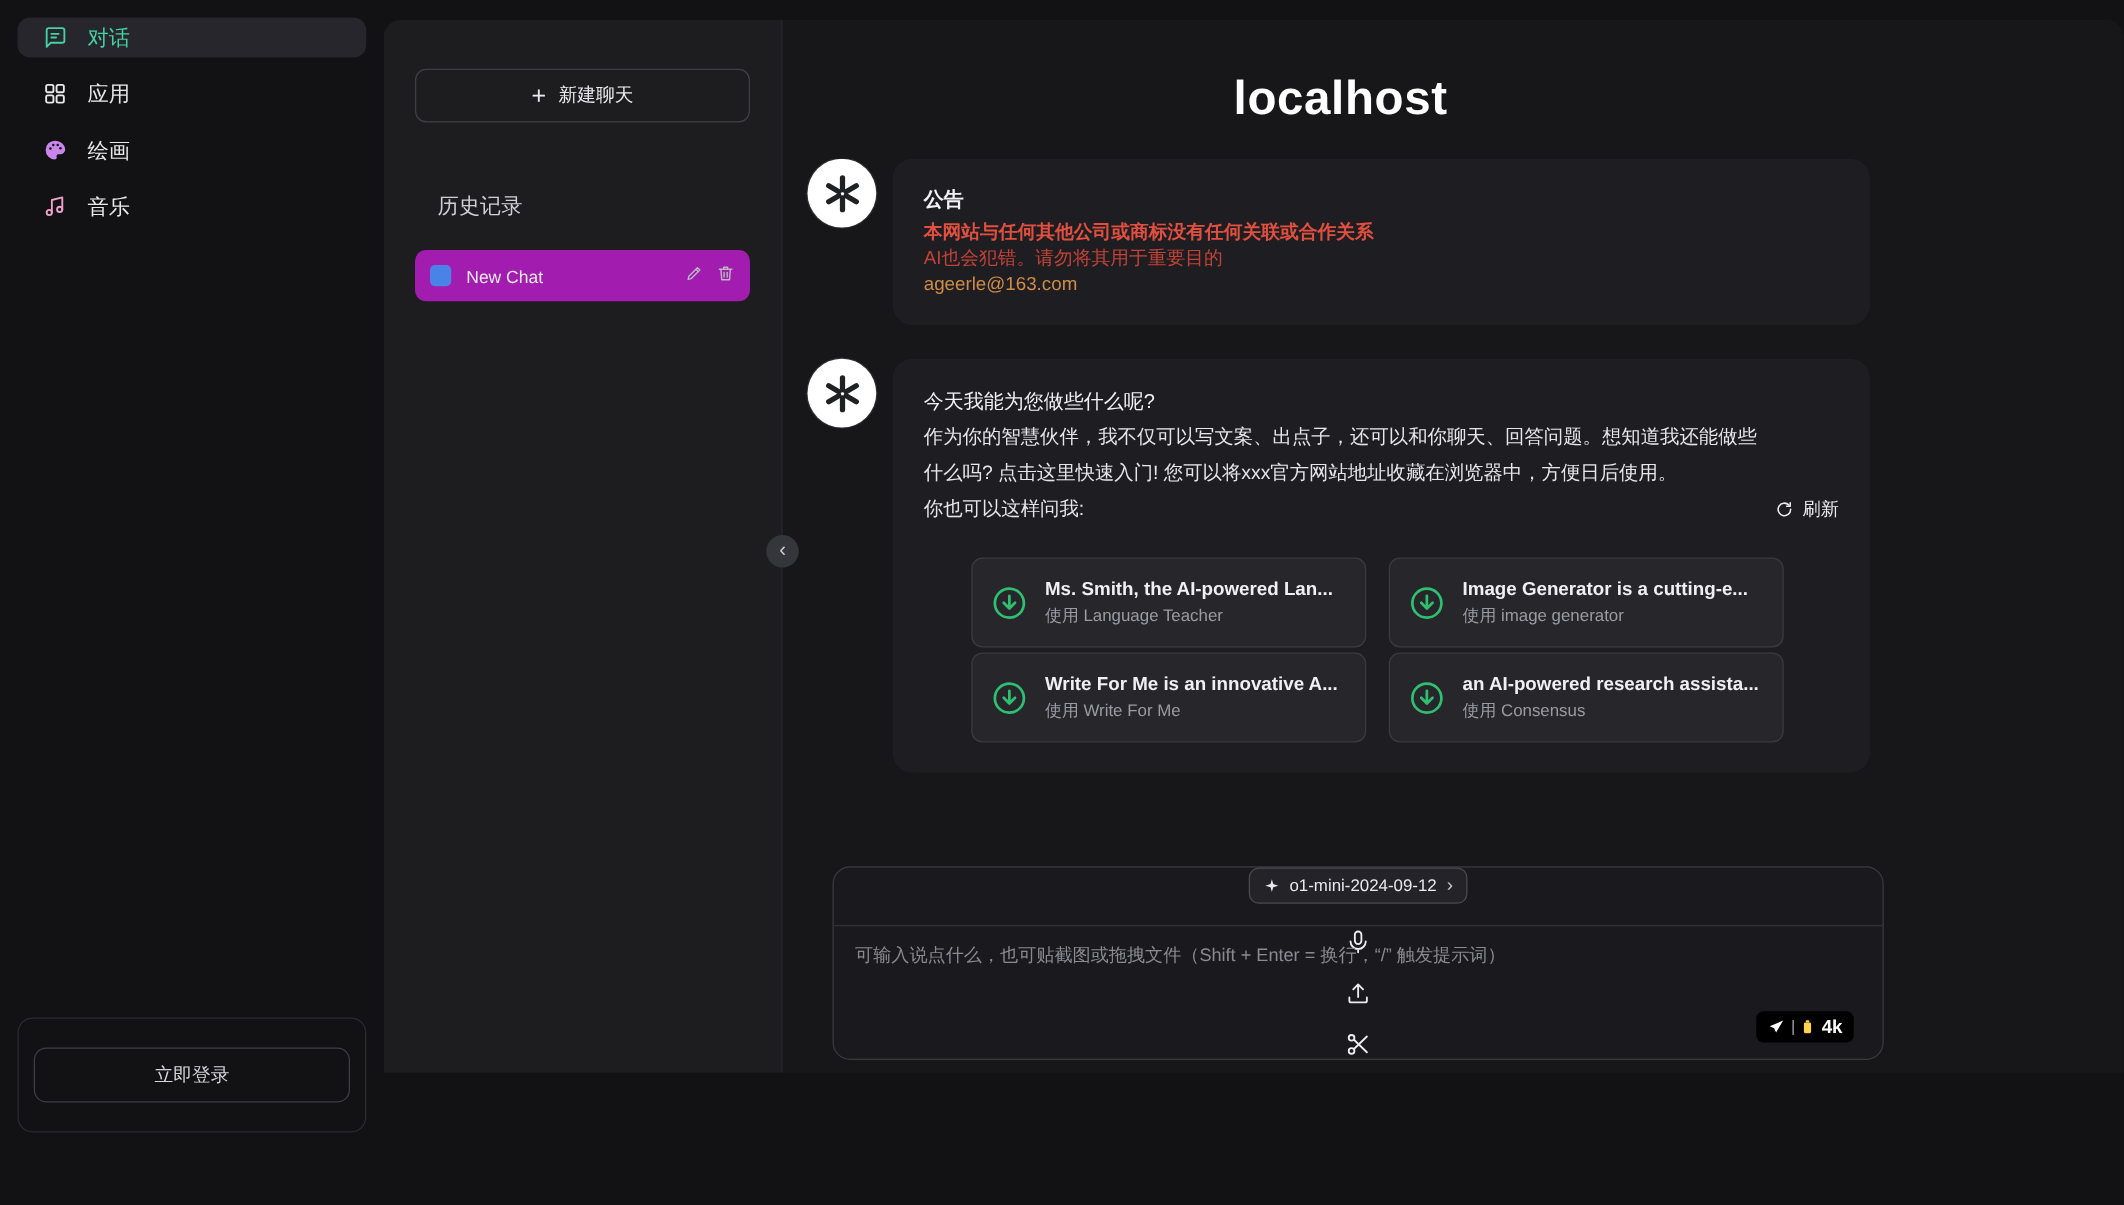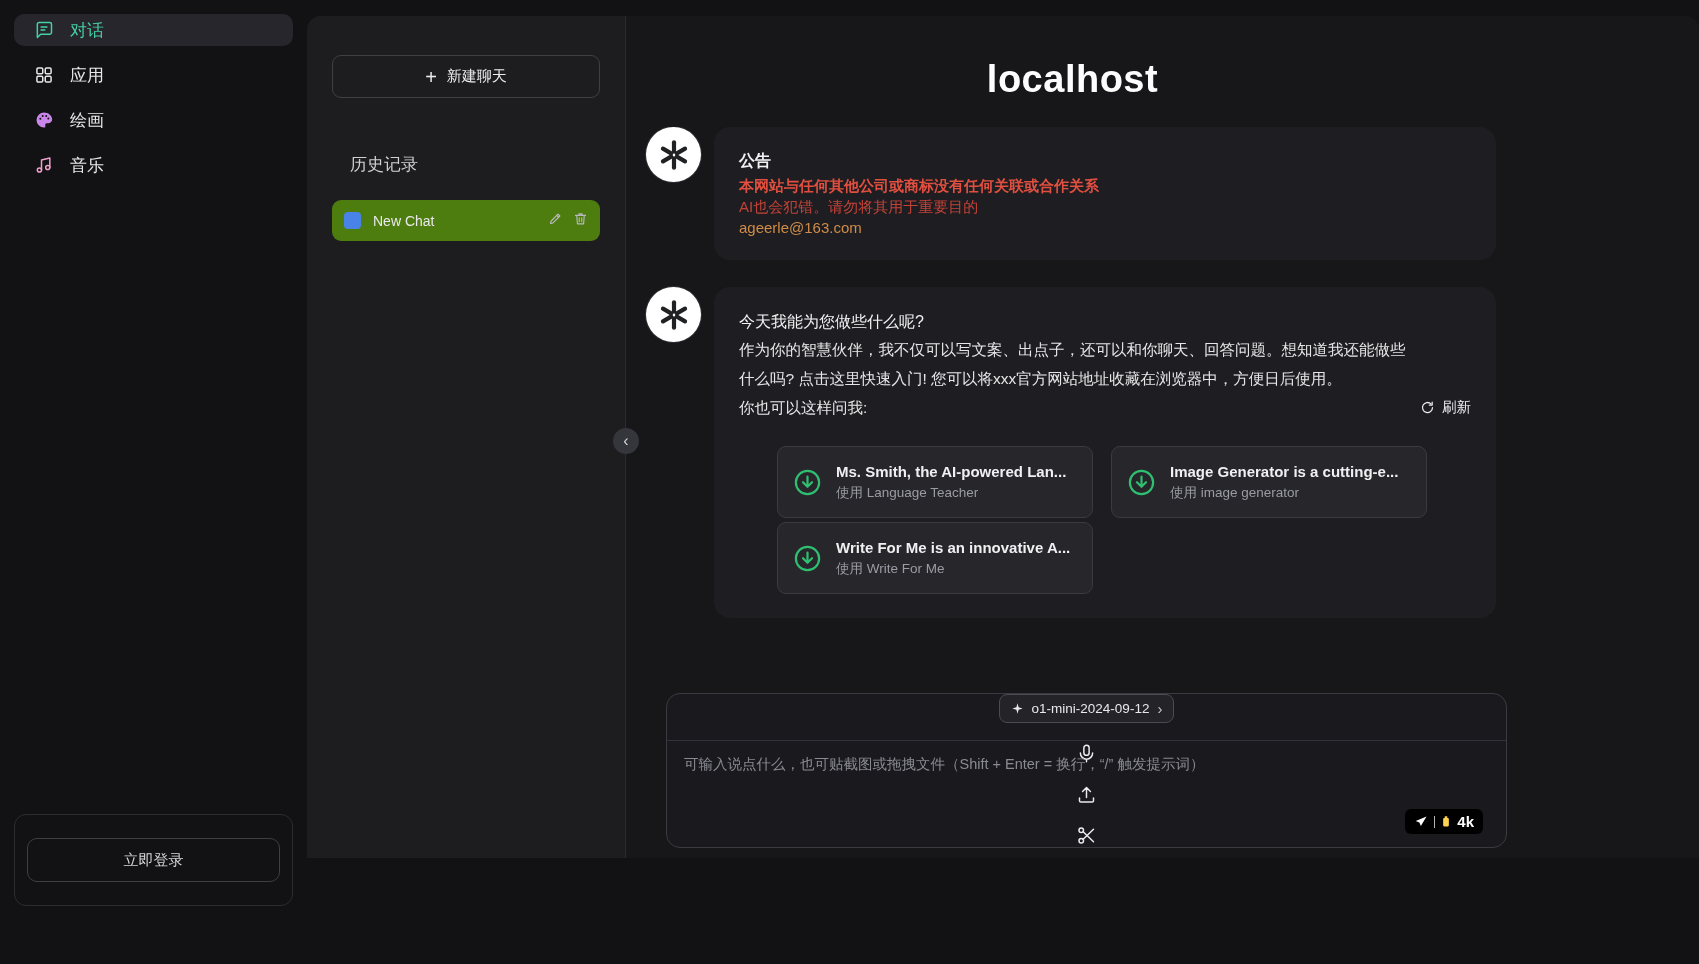--- a/index.html
+++ b/index.html
@@ -20,21 +20,21 @@
                display:flex; align-items:center; justify-content:center; color:#d6d6d9; font-size:15px; cursor:pointer; }
 
   
   .window { flex:1; height:842px; margin-top:16px; display:flex; background:#1d1d20; border-radius:14px 14px 0 0; overflow:hidden; }
 
   .chatlist { width:318px; flex-shrink:0; padding:39px 25px 20px; display:flex; flex-direction:column; background:#1d1d20; }
   .new-chat { display:flex; align-items:center; justify-content:center; gap:10px; height:43px; width:100%;
               background:transparent; border:1px solid #3f3f46; border-radius:9px; color:#eceaed; font-size:15px; cursor:pointer; }
   .new-chat .plus { font-size:20px; font-weight:400; line-height:1; color:#eceaed; }
   .history-title { margin:55px 0 24px 18px; font-size:17px; color:#cfcfd4; }
-  .chat-item { display:flex; align-items:center; gap:12px; height:41px; padding:0 12px; background:#4d7c0f; border-radius:9px; cursor:pointer; }
+  .chat-item { display:flex; align-items:center; gap:12px; height:41px; padding:0 12px; background:#a21caf; border-radius:9px; cursor:pointer; }
   .chat-item-avatar { width:17px; height:17px; border-radius:4px; background:#4a83e8; flex-shrink:0; }
   .chat-item-title { flex:1; font-size:14px; color:#e9e9ec; }
   .chat-item-actions { display:flex; gap:10px; color:#b9b9c0; }
   .chat-item-actions svg { width:15px; height:15px; cursor:pointer; }
 
   
   .main { flex:1; position:relative; background:#17171a; border-left:1px solid #2a2a2f; display:flex; flex-direction:column; }
   .collapse { position:absolute; left:-13px; top:412px; width:26px; height:26px; border-radius:50%;
               background:#35353c; border:none; color:#cfcfd5; font-size:16px; line-height:1; cursor:pointer; z-index:5;
               display:flex; align-items:center; justify-content:center; }
@@ -250,20 +250,30 @@
               <div class="suggestion">
                 <svg viewBox="0 0 24 24" fill="none" stroke="#2fbf71" stroke-width="1.7" stroke-linecap="round" stroke-linejoin="round">
                   <circle cx="12" cy="12" r="9"></circle>
                     <path d="M12 7.5v7.5M8.5 11.8l3.5 3.5 3.5-3.5"></path>
                 </svg>
                 <span class="sg-text">
                   <span class="sg-title" style="display:block">Write For Me is an innovative A...</span>
                   <span class="sg-sub" style="display:block">使用 Write For Me</span>
                 </span>
               </div>
+              <div class="suggestion">
+                <svg viewBox="0 0 24 24" fill="none" stroke="#2fbf71" stroke-width="1.7" stroke-linecap="round" stroke-linejoin="round">
+                  <circle cx="12" cy="12" r="9"></circle>
+                    <path d="M12 7.5v7.5M8.5 11.8l3.5 3.5 3.5-3.5"></path>
+                </svg>
+                <span class="sg-text">
+                  <span class="sg-title" style="display:block">an AI-powered research assista...</span>
+                  <span class="sg-sub" style="display:block">使用 Consensus</span>
+                </span>
+              </div>
             </div>
           </div>
         </div>
       </div>
 
       <div class="composer">
         <div class="toolbar">
           <button class="model-chip">
             <svg viewBox="0 0 24 24">
               <path fill="currentColor" d="M12 2.5l2 7 7.5 2.5-7.5 2.5-2 7-2-7L2.5 12l7.5-2.5z"></path>

